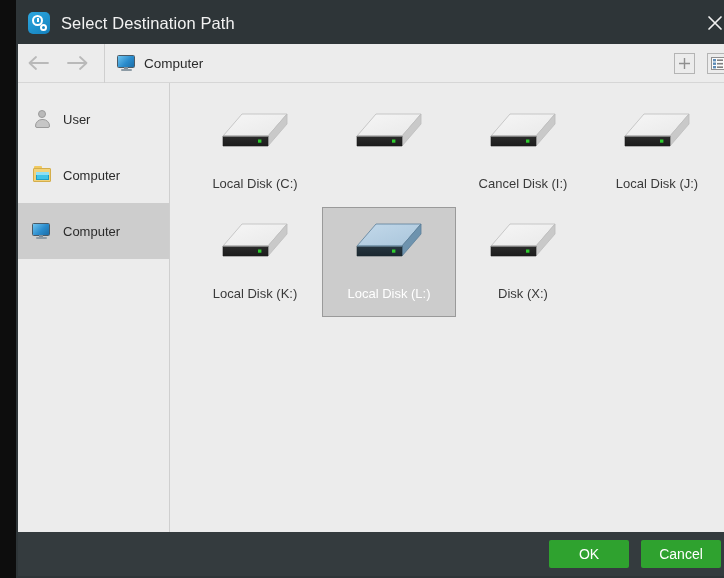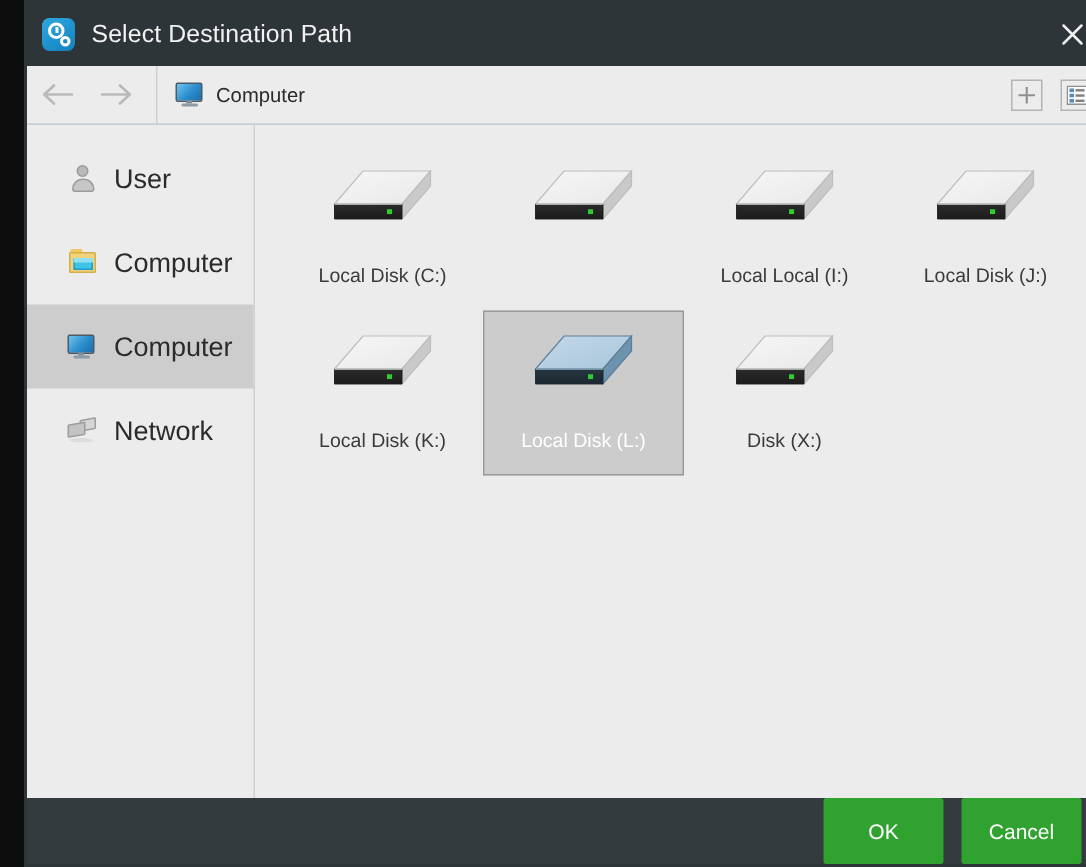--- a/index.html
+++ b/index.html
@@ -102,21 +102,21 @@
   
   .body { flex: 1 1 auto; display: flex; min-height: 0; }
   .sidebar {
     width: 152px; flex: 0 0 152px;
     background: #ececec;
     border-right: 1px solid #cfcfcf;
     padding-top: 8px;
   }
   .side-item {
     height: 56px; display: flex; align-items: center; gap: 11px;
-    padding-left: 27px; cursor: pointer; font-size: 18px; color: #2b2b2b;
+    padding-left: 14px; cursor: pointer; font-size: 13px; color: #2b2b2b;
   }
   .side-item.active { background: #cdcdcd; }
   .side-ico { width: 20px; height: 20px; flex: 0 0 20px; position: relative; }
 
   
   .ico-user .h { position:absolute; left:6px; top:1px; width:8px; height:8px;
     border-radius:50%; background:#b9b9b9; border:1px solid #9b9b9b; }
   .ico-user .b { position:absolute; left:2.5px; top:9.5px; width:15px; height:9px;
     border-radius:7px 7px 2px 2px; background:#c6c6c6; border:1px solid #9b9b9b; }
 
@@ -171,21 +171,21 @@
   .drive-ico { width: 74px; height: 52px; }
 
   
   .footer {
     height: 44px; flex: 0 0 44px;
     background: #343b3e;
     display: flex; align-items: center; justify-content: flex-end;
     padding-right: 17px; gap: 12px;
   }
   .btn {
-    min-width: 80px; height: 44px; padding: 0 16px;
+    min-width: 80px; height: 28px; padding: 0 16px;
     background: #2fa22f; color: #ffffff;
     border: none; border-radius: 2px;
     font-family: "Liberation Sans", sans-serif;
     font-size: 14px; cursor: pointer;
     display: flex; align-items: center; justify-content: center;
   }
 </style>
 </head>
 <body>
 
@@ -270,28 +270,20 @@
         <span class="side-ico">
           <span class="monitor-icon" style="display:block;margin-top:2px;">
             <span class="scr"></span>
               <span class="nk"></span>
               <span class="ft"></span>
           </span>
         </span>
         <span>Computer</span>
       </div>
 
-      <div class="side-item">
-        <span class="side-ico ico-net">
-          <span class="m2"></span>
-            <span class="m1"></span>
-            <span class="sh"></span>
-        </span>
-        <span>Network</span>
-      </div>
 
 
     </div>
 
     <div class="content" id="drive-grid">
         <div class="drive">
   <svg class="drive-ico" viewBox="0 0 74 52">
     <defs>
       <linearGradient id="gnt" x1="0" y1="0" x2="1" y2="1">
         <stop offset="0%" stop-color="#f6f6f6"></stop>
@@ -355,21 +347,21 @@
     <path d="M24 4 L69 4 L50 26 L5 26 Z" fill="url(#gnt)" stroke="#bdbdbd" stroke-width="0.8"></path>
 
     <path d="M69 4 L69 14 L50 36 L50 26 Z" fill="#c9c9c9" stroke="#bdbdbd" stroke-width="0.8"></path>
 
     <path d="M5 26 L50 26 L50 36 L5 36 Z" fill="url(#gnf)" stroke="#1c1c1c" stroke-width="0.6"></path>
 
     <path d="M5 26 L50 26" stroke="#d8d8d8" stroke-width="1"></path>
 
     <rect x="40" y="29.5" width="3.4" height="3.2" fill="#2ecc2e"></rect>
   </svg>
-          <div class="drive-label">Local Local (I:)</div>
+          <div class="drive-label">Cancel Disk (I:)</div>
         </div>
         <div class="drive">
   <svg class="drive-ico" viewBox="0 0 74 52">
     <defs>
       <linearGradient id="gnt" x1="0" y1="0" x2="1" y2="1">
         <stop offset="0%" stop-color="#f6f6f6"></stop>
                 <stop offset="100%" stop-color="#e9e9e9"></stop>
       </linearGradient>
       <linearGradient id="gnf" x1="0" y1="0" x2="0" y2="1">
         <stop offset="0%" stop-color="#2b2b2b"></stop>

